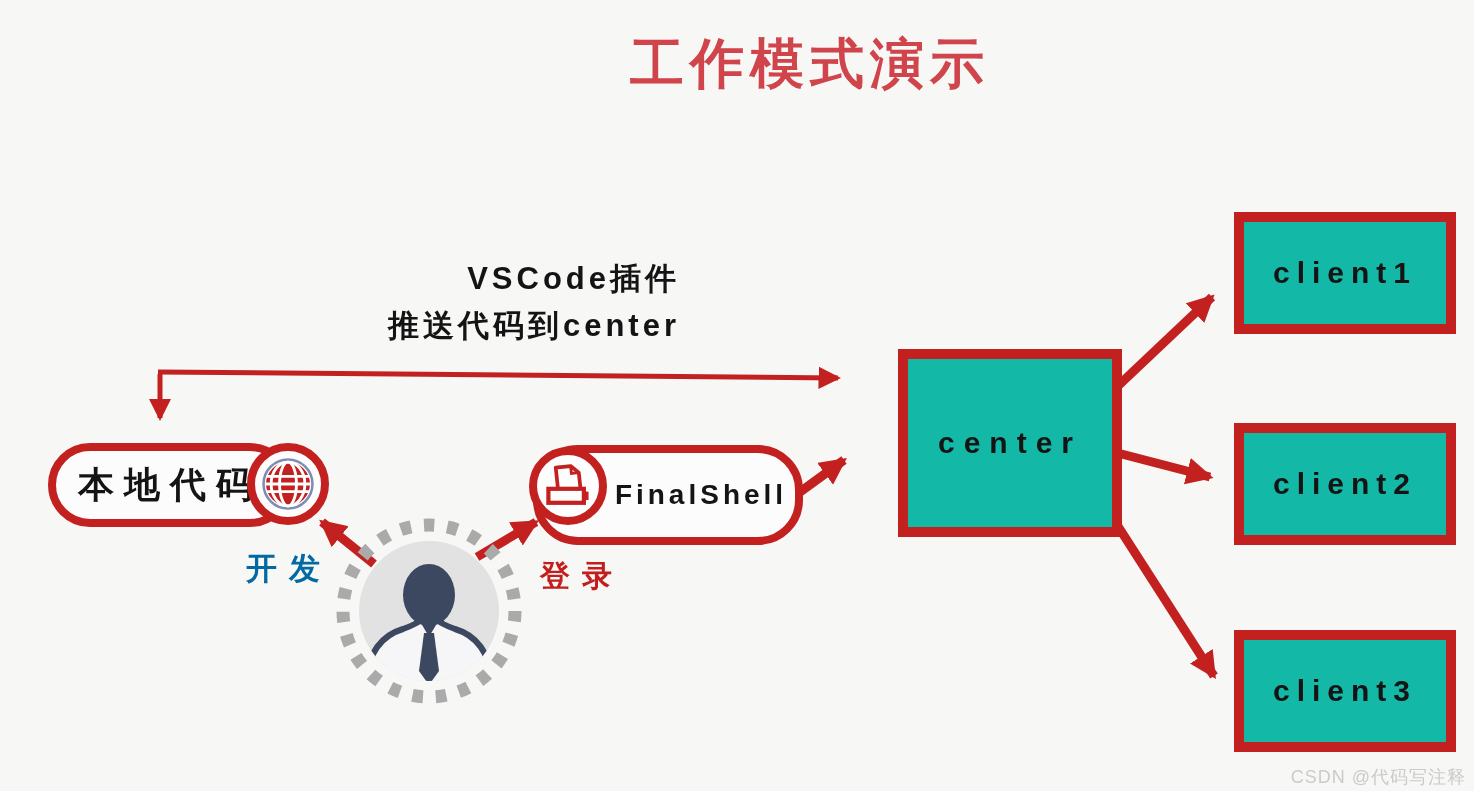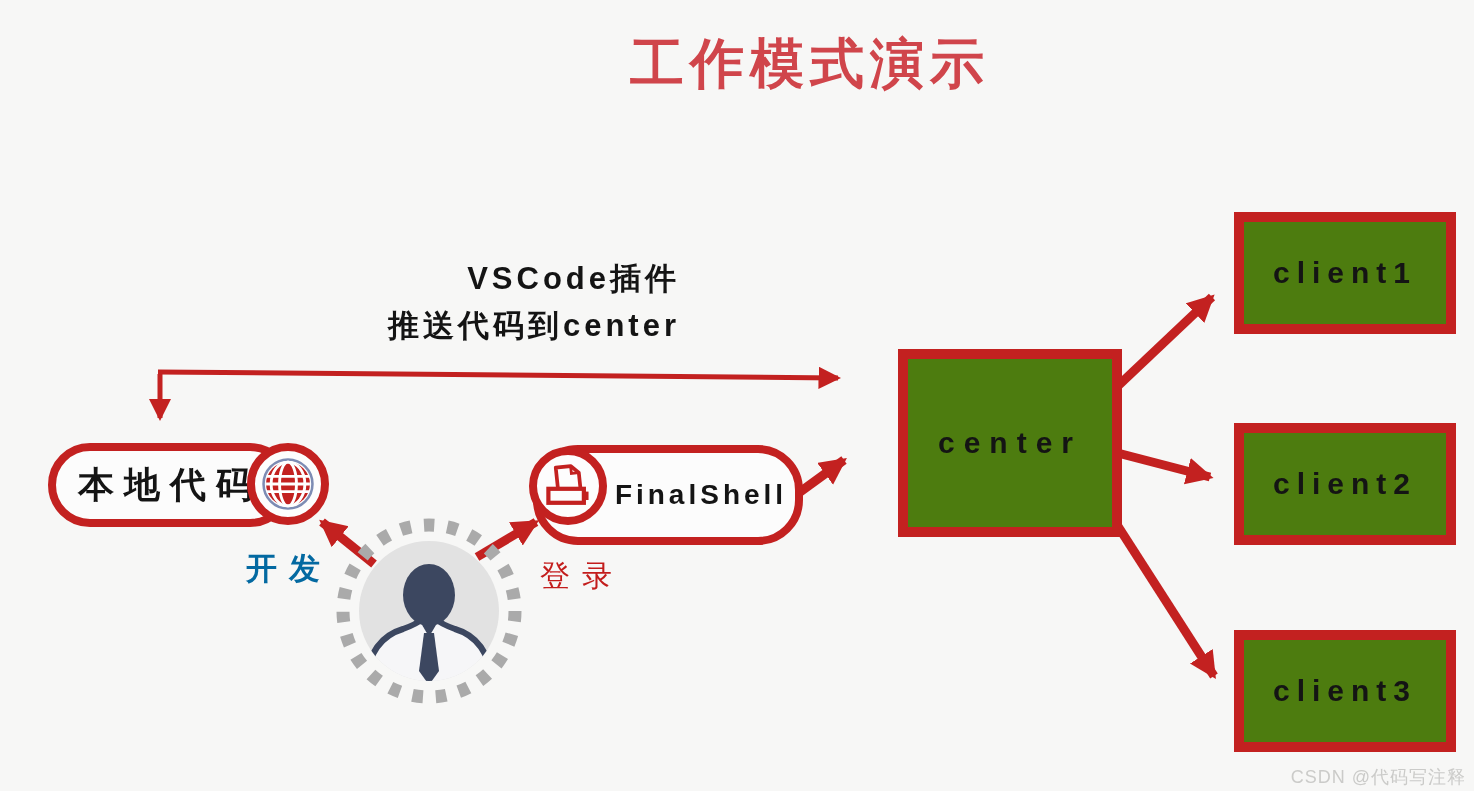--- a/index.html
+++ b/index.html
@@ -29,32 +29,32 @@
   .pill-localcode{left:48px;top:443px;width:244px;height:84px;font-size:36px;letter-spacing:10px;}
   .pill-finalshell{left:533px;top:445px;width:270px;height:100px;font-size:28px;letter-spacing:4px;padding-left:66px;}
   .badge-circle{
     background:#fdfdfd;border:8px solid #c32120;border-radius:50%;
     display:flex;align-items:center;justify-content:center;box-sizing:border-box;
   }
   .badge-globe{left:247px;top:443px;width:82px;height:82px;z-index:3;}
   .badge-printer{left:529px;top:447px;width:78px;height:78px;z-index:3;}
   
   .rect-node{
-    background:#4d7c0f;border:10px solid #c32120;box-sizing:border-box;
+    background:#14b8a6;border:10px solid #c32120;box-sizing:border-box;
     display:flex;align-items:center;justify-content:center;
     font-weight:bold;color:#141414;
   }
   .node-center{left:857px;top:349px;width:224px;height:188px;font-size:30px;letter-spacing:9px;margin-left:41px;}
   .node-client{left:1234px;width:222px;height:122px;font-size:30px;letter-spacing:7px;}
   .node-client1{top:212px;}
   .node-client2{top:423px;}
   .node-client3{top:630px;}
   
   .lbl-develop{left:246px;top:548px;font-size:31px;font-weight:bold;color:#0369a1;letter-spacing:12px;white-space:nowrap;}
-  .lbl-login{left:540px;top:556px;font-size:30px;font-weight:normal;color:#c31d1c;letter-spacing:12px;white-space:nowrap;}
+  .lbl-login{left:540px;top:556px;font-size:30px;font-weight:bold;color:#c31d1c;letter-spacing:12px;white-space:nowrap;}
   
   .watermark{right:8px;bottom:2px;font-size:18px;color:#cbcbc9;letter-spacing:1px;}
   svg{display:block;}
   .layer{left:0;top:0;pointer-events:none;}
 </style>
 </head>
 <body>
 
 <div class="abs page-title">工作模式演示</div>
 

